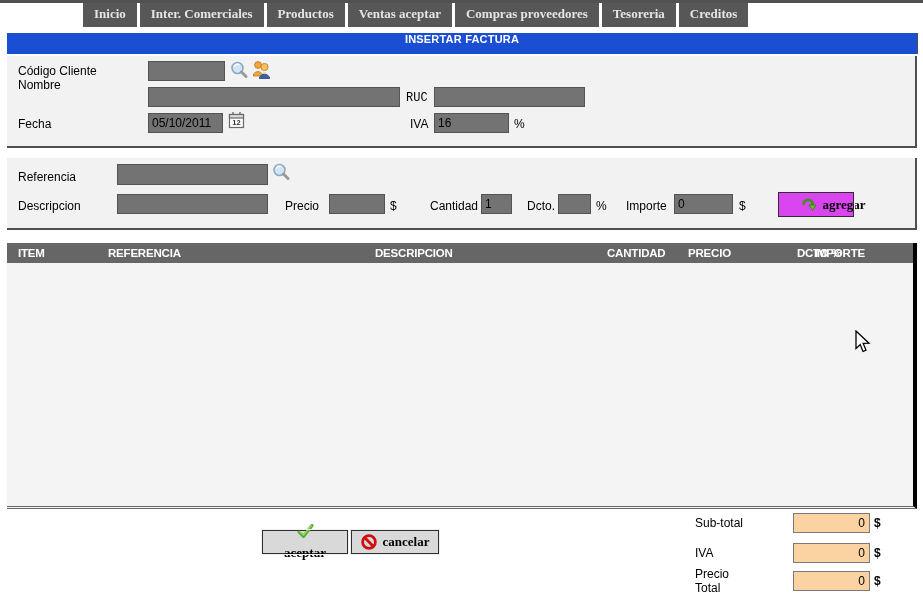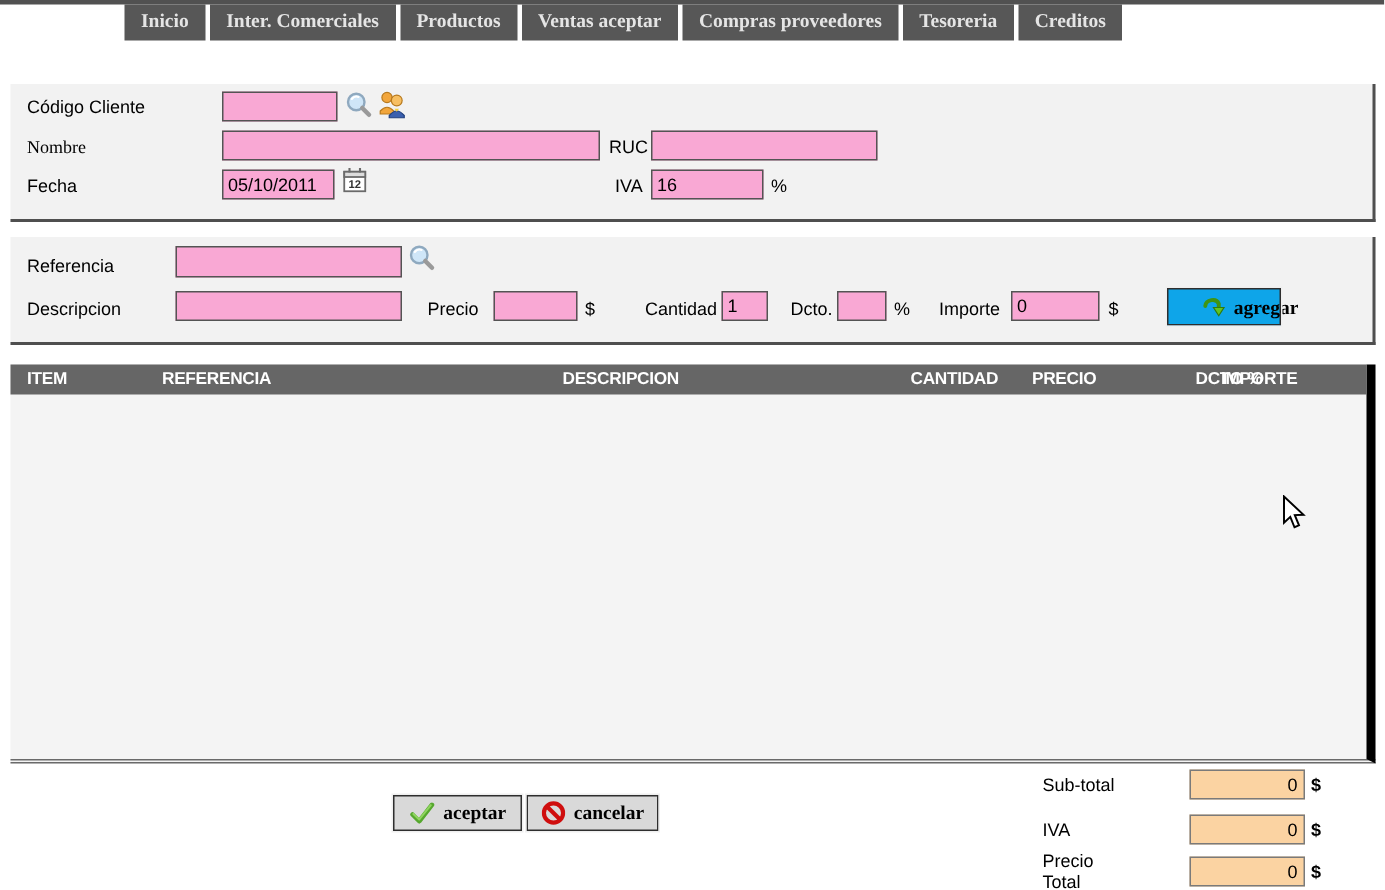--- a/index.html
+++ b/index.html
@@ -18,38 +18,38 @@
             font:bold 11px "Liberation Sans",sans-serif;letter-spacing:.2px;}
 
   
   .panel{position:absolute;left:7px;width:910px;background:#f2f2f2;box-sizing:border-box;
          border-right:2px solid #4f4f4f;border-bottom:2px solid #4f4f4f;}
   #panel-customer{top:56px;height:92px;}
   #panel-lineitem{top:158px;height:72px;}
 
   .lbl{position:absolute;font:12px "Liberation Sans",sans-serif;color:#000;white-space:nowrap;}
   .inp{position:absolute;box-sizing:border-box;height:20px;border:1px solid #545454;
-       background:#f9a8d4;font:12px "Liberation Sans",sans-serif;padding:1px 3px;}
+       background:#737373;font:12px "Liberation Sans",sans-serif;padding:1px 3px;}
   .icon{position:absolute;}
 
   
   .tablewrap{position:absolute;left:7px;top:243px;width:910px;height:266px;background:#f4f4f4;
-             box-sizing:border-box;border-right:6px solid #000000;border-bottom:3px double #6a6a6a;}
+             box-sizing:border-box;border-right:4px solid #000000;border-bottom:3px double #6a6a6a;}
   .thead{position:relative;height:20px;background:#666;}
   .th{position:absolute;top:4px;color:#fff;font:bold 11.5px "Liberation Sans",sans-serif;
       letter-spacing:-.2px;white-space:nowrap;}
   .tbody{height:243px;}
 
   
   .act-btn{position:absolute;top:530px;height:24px;box-sizing:border-box;background:#d9d9d9;
            border:1px solid #2e2e2e;outline:1px solid #efefef;cursor:pointer;
            display:inline-flex;align-items:center;justify-content:center;gap:6px;
            font:bold 13px "Liberation Serif",serif;color:#000;}
   .grg-btn{position:absolute;left:778px;top:192px;width:76px;height:25px;box-sizing:border-box;
-           background:#0ea5e9;border:1px solid #2e2e2e;outline:1px solid #efefef;cursor:pointer;
+           background:#d946ef;border:1px solid #2e2e2e;outline:1px solid #efefef;cursor:pointer;
            display:inline-flex;align-items:center;justify-content:center;gap:5px;
            font:bold 13px "Liberation Serif",serif;color:#000;padding-left:41px;}
 
   
   .tot-lbl{position:absolute;left:695px;font:12px "Liberation Sans",sans-serif;white-space:pre-line;}
   .tot-inp{position:absolute;left:793px;width:77px;height:20px;box-sizing:border-box;
            border:1px solid #7a7a7a;background:#fbd3a2;text-align:right;
            font:12px "Liberation Sans",sans-serif;padding:1px 4px;}
   .tot-unit{position:absolute;left:874px;font:bold 12px "Liberation Sans",sans-serif;}
 
@@ -64,20 +64,21 @@
   <nav class="menu">
     <button class="menu-btn">Inicio</button>
     <button class="menu-btn">Inter. Comerciales</button>
     <button class="menu-btn">Productos</button>
     <button class="menu-btn">Ventas aceptar</button>
     <button class="menu-btn">Compras proveedores</button>
     <button class="menu-btn">Tesoreria</button>
     <button class="menu-btn">Creditos</button>
   </nav>
 
+  <div class="titlebar">INSERTAR FACTURA</div>
 
   <div class="panel" id="panel-customer"></div>
   <span class="lbl" style="left:18px;top:64px;">Código Cliente</span>
   <input class="inp" style="left: 148px; top: 61px; width: 77px;" value="">
   <span class="icon" style="left:229px;top:60px;">
     <svg width="20" height="20" viewBox="0 0 20 20">
         <circle cx="8.5" cy="8" r="5.5" fill="#cfe6f8" stroke="#8fa9bf" stroke-width="1.6"></circle>
         <path d="M5.5 6 A4 4 0 0 1 10 4.6" stroke="#ffffff" stroke-width="1.4" fill="none" stroke-linecap="round"></path>
         <line x1="12.5" y1="12" x2="17" y2="16.5" stroke="#9a9a9a" stroke-width="3" stroke-linecap="round"></line>
       </svg>
@@ -85,23 +86,23 @@
   <span class="icon" style="left:251px;top:59px;">
     <svg width="21" height="21" viewBox="0 0 21 21">
         <circle cx="7" cy="6" r="3.4" fill="#f2a63c" stroke="#b87a1e" stroke-width="0.8"></circle>
         <path d="M2.5 15 q4.5 -5 9 0 v2 h-9 z" fill="#f2a63c" stroke="#b87a1e" stroke-width="0.8"></path>
         <circle cx="13.5" cy="8" r="3.6" fill="#f7bf62" stroke="#b87a1e" stroke-width="0.8"></circle>
         <path d="M8.5 18 q5 -6 10 0 v1.5 h-10 z" fill="#3a5fae" stroke="#22407e" stroke-width="0.8"></path>
         <path d="M12 13.5 l1.5 2 l1.5 -2" fill="#f4d03f"></path>
       </svg>
   </span>
 
-  <span class="lbl" style="left:18px;top:91px;font-family:Liberation Serif, serif;">Nombre</span>
+  <span class="lbl" style="left:18px;top:78px;">Nombre</span>
   <input class="inp" style="left: 148px; top: 87px; width: 252px;" value="">
-  <span class="lbl" style="left:406px;top:91px;">RUC</span>
+  <span class="lbl" style="left:406px;top:91px;font-family:Liberation Mono, monospace;">RUC</span>
   <input class="inp" style="left: 434px; top: 87px; width: 151px;" value="">
 
   <span class="lbl" style="left:18px;top:117px;">Fecha</span>
   <input class="inp" style="left: 148px; top: 113px; width: 75px;" value="05/10/2011">
   <span class="icon" style="left:228px;top:111px;">
     <svg width="17" height="18" viewBox="0 0 17 18">
         <rect x="1.5" y="3.5" width="14" height="13" fill="#fff" stroke="#6a6a6a" stroke-width="1.2"></rect>
         <rect x="1.5" y="3.5" width="14" height="3.5" fill="#dcdcdc" stroke="#6a6a6a" stroke-width="1.2"></rect>
         <line x1="5" y1="1" x2="5" y2="4" stroke="#6a6a6a" stroke-width="1.4"></line>
         <line x1="12" y1="1" x2="12" y2="4" stroke="#6a6a6a" stroke-width="1.4"></line>
@@ -153,21 +154,21 @@
       <span class="th" style="left:101px;">REFERENCIA</span>
       <span class="th" style="left:368px;">DESCRIPCION</span>
       <span class="th" style="left:600px;">CANTIDAD</span>
       <span class="th" style="left:681px;">PRECIO</span>
       <span class="th" style="left:749px;padding-left:41px;">DCTO %</span>
       <span class="th" style="left:807px;">IMPORTE</span>
     </div>
     <div class="tbody"></div>
   </div>
 
-  <button class="act-btn" style="left:262px;width:86px;">
+  <button class="act-btn" style="left:262px;width:86px;flex-direction:column;">
     <span style="display:inline-flex;">
       <svg width="17" height="15" viewBox="0 0 17 15">
           <path d="M2 8 L6.5 12.5 L15 1.5" fill="none" stroke="#56a82e" stroke-width="3" stroke-linecap="round" stroke-linejoin="round"></path>
           <path d="M2.6 7.6 L6.5 11.3 L14.2 1.8" fill="none" stroke="#8fd45f" stroke-width="1.4" stroke-linecap="round" stroke-linejoin="round"></path>
         </svg>
     </span>
     <span>aceptar</span>
   </button>
   <button class="act-btn" style="left:351px;width:88px;">
     <span style="display:inline-flex;">

